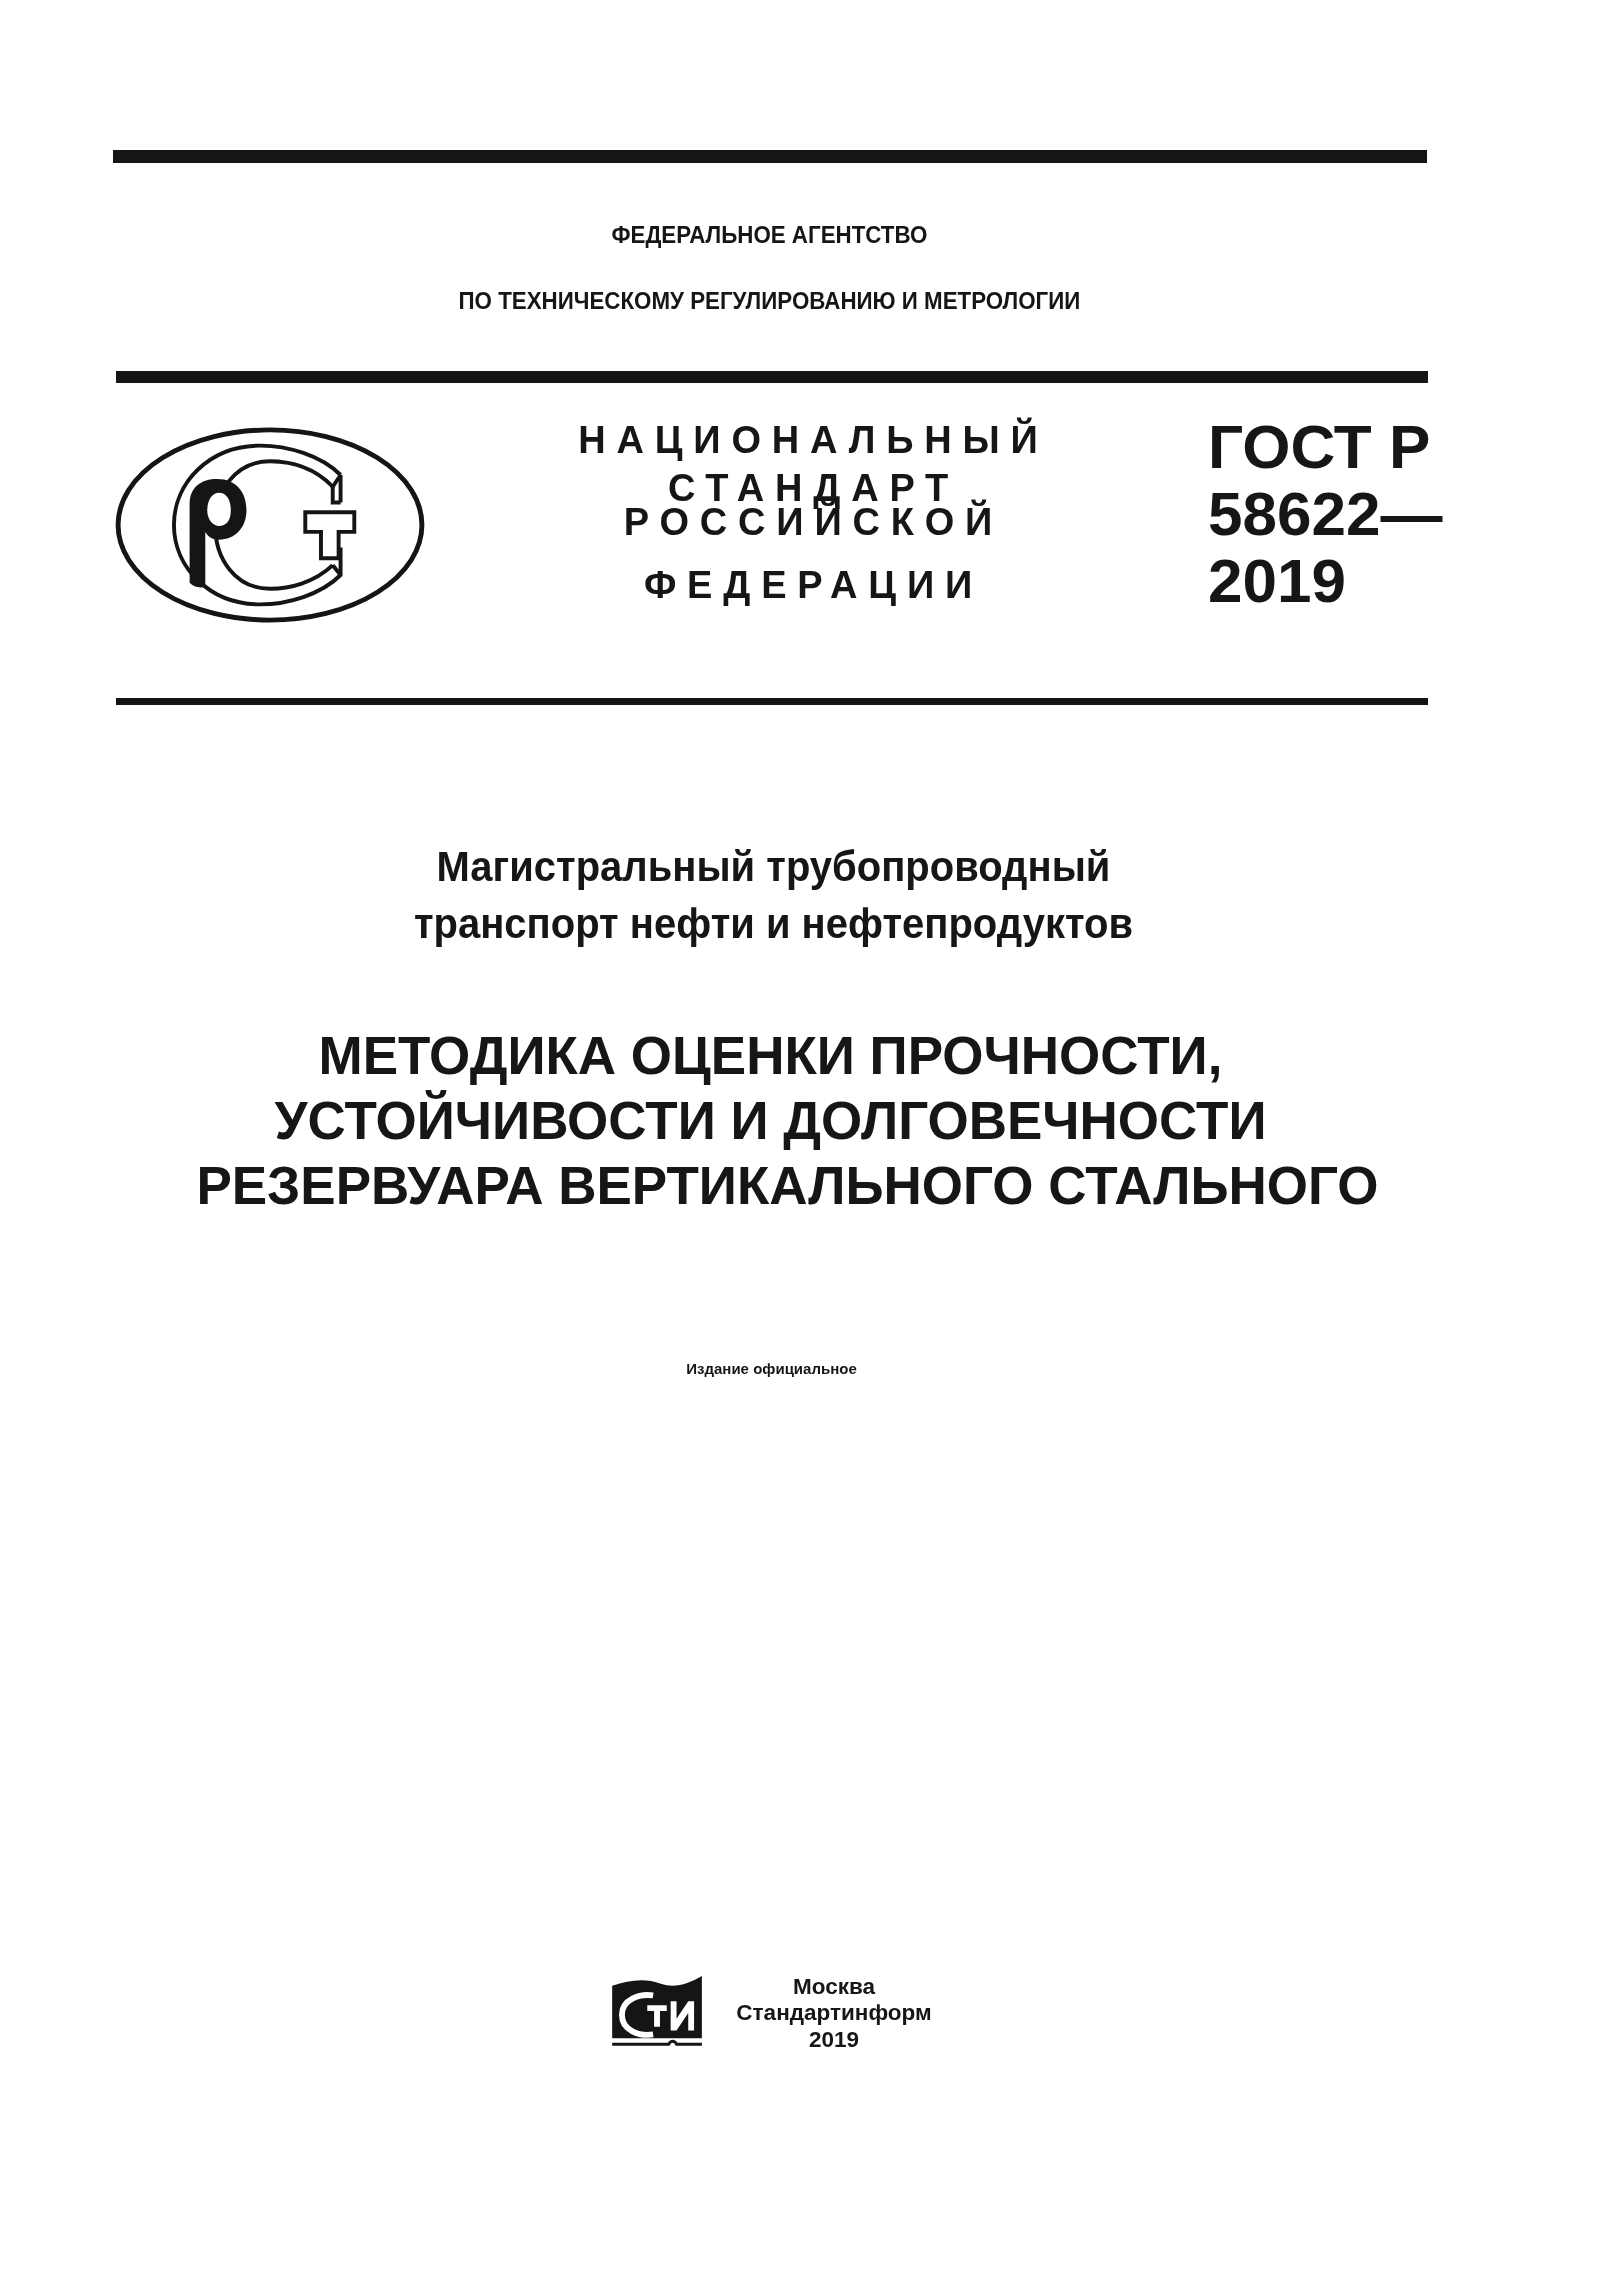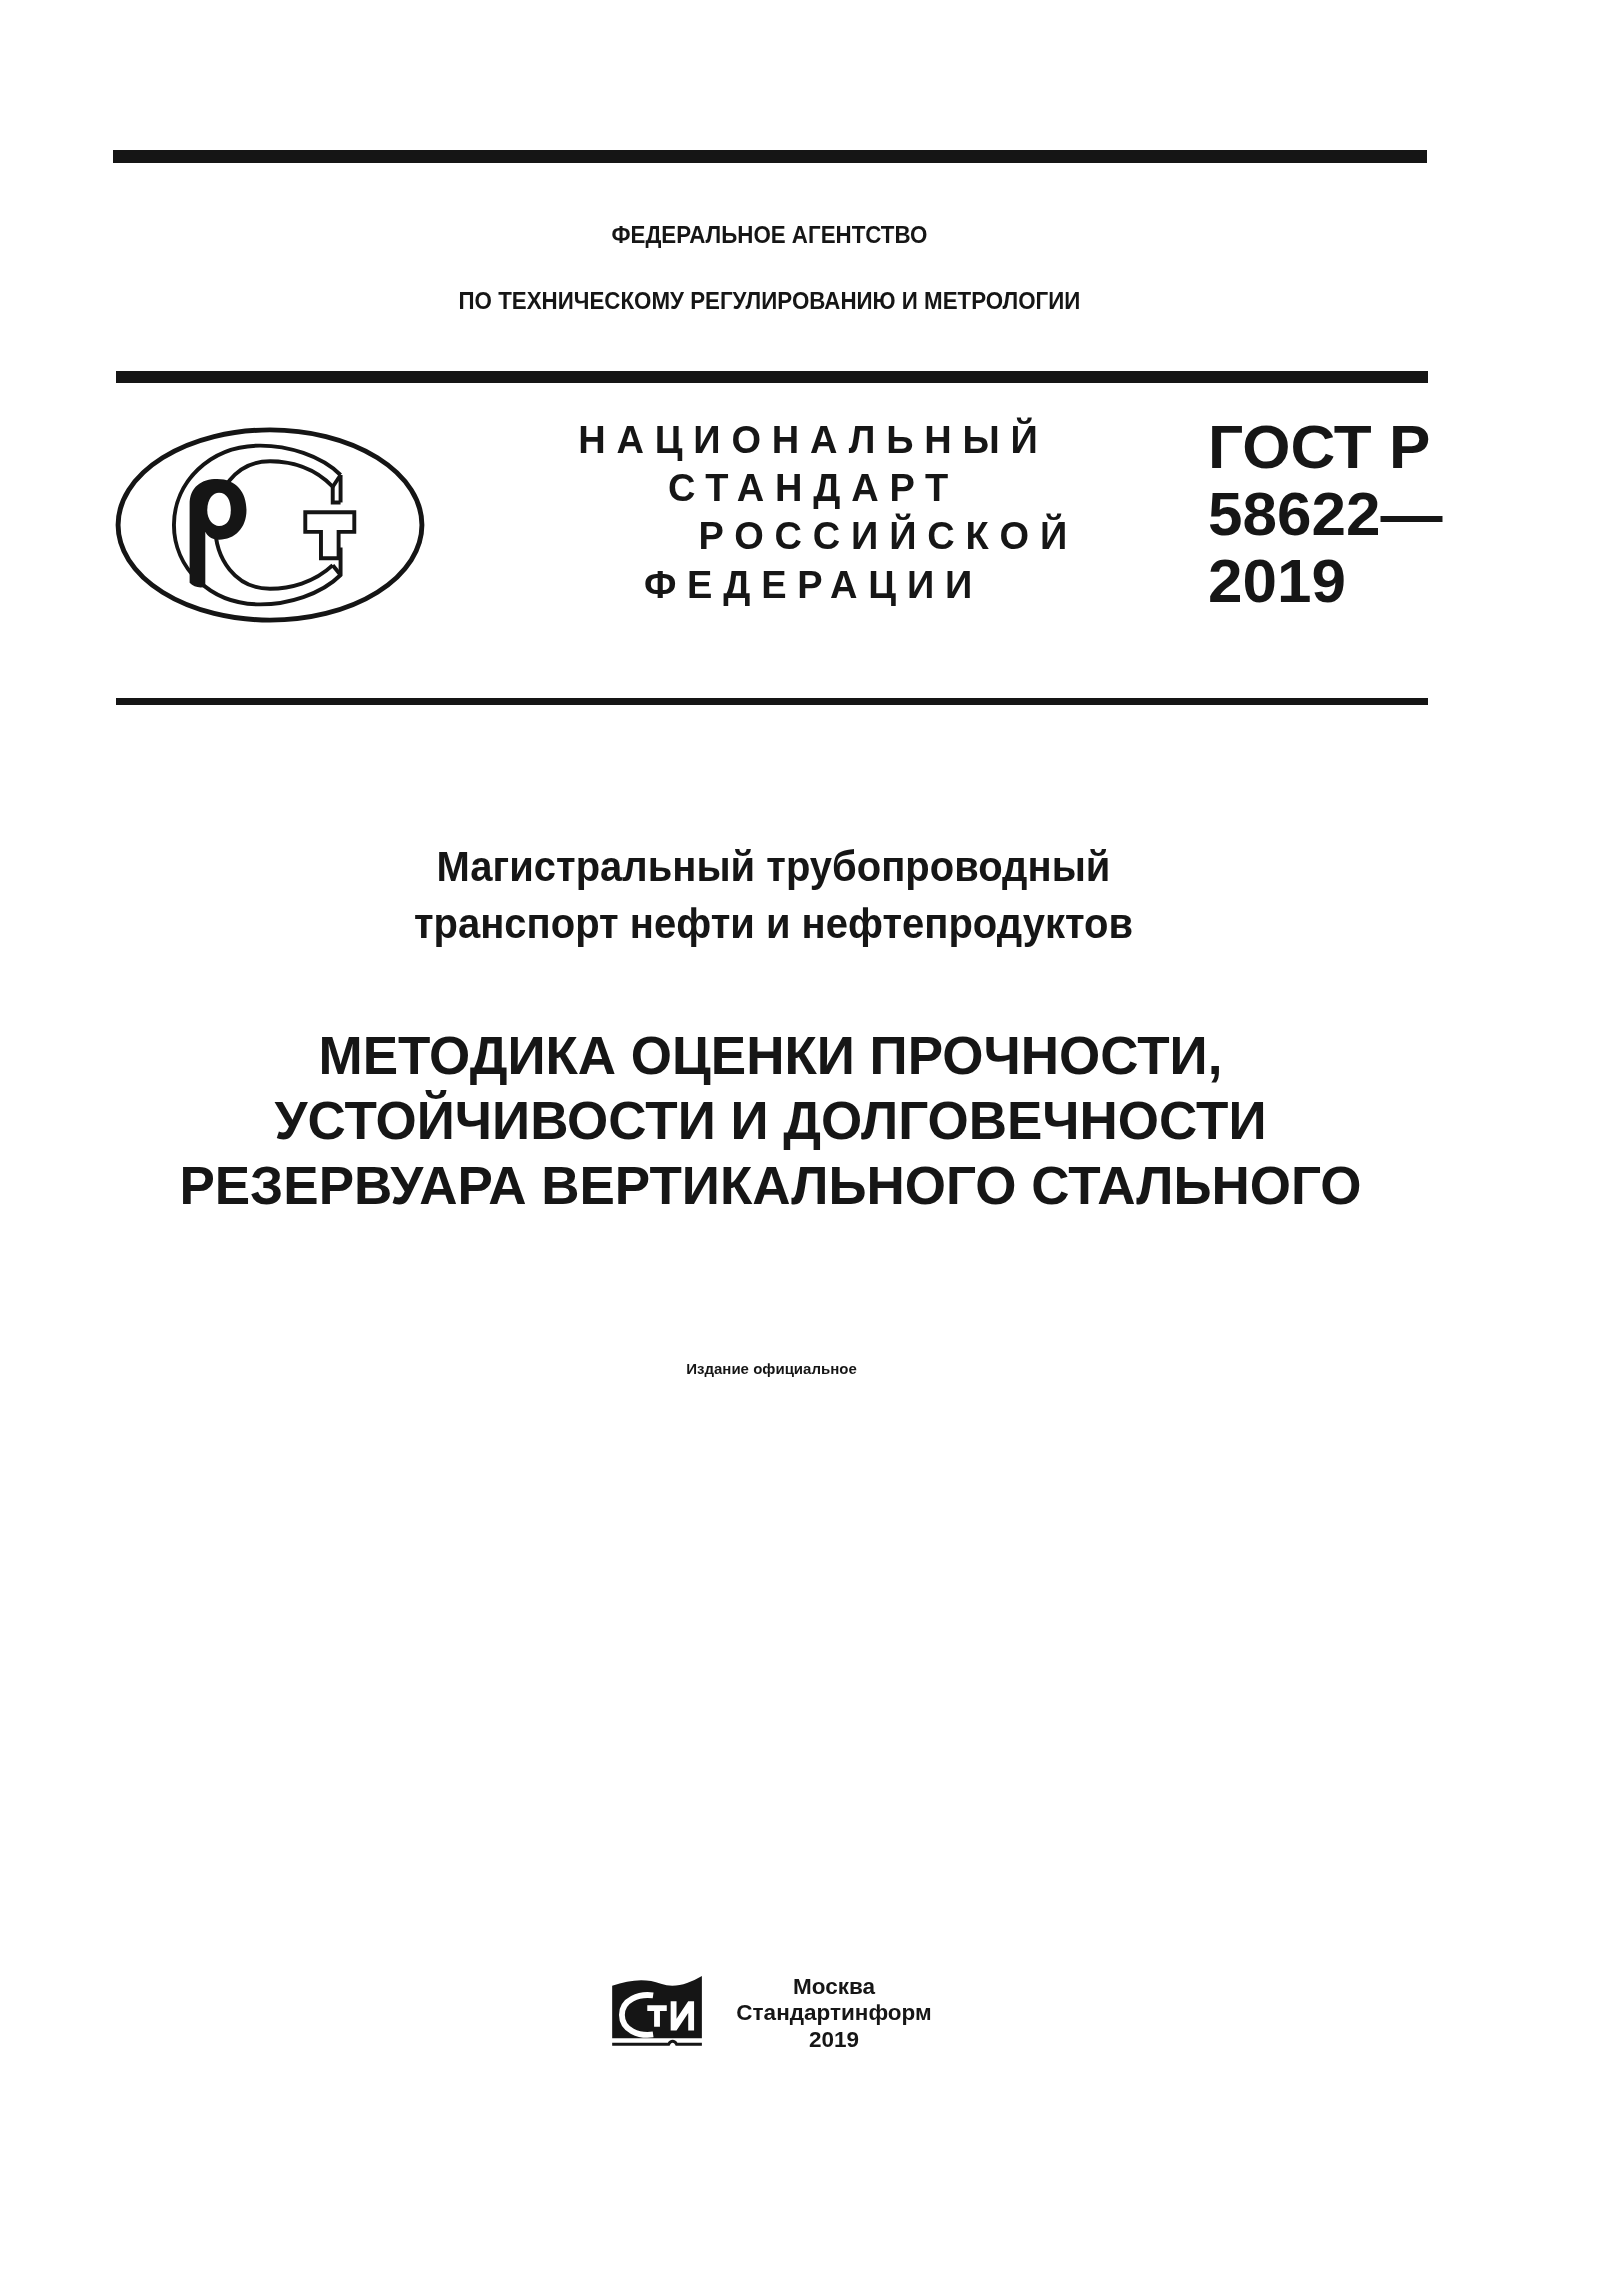--- a/index.html
+++ b/index.html
@@ -51,21 +51,21 @@
       left: 549px;
       width: 529px;
       text-align: center;
       font-weight: bold;
       font-size: 38px;
       line-height: 35px;
       letter-spacing: 10.8px;
     }
     .natstd-1 { top: 423px; }
     .natstd-2 { top: 471px; }
-    .natstd-3 { top: 519px; text-align: right; }
+    .natstd-3 { top: 505px; }
     .natstd-4 { top: 568px; }
 
     .gost {
       position: absolute;
       left: 1208px;
       font-weight: bold;
       font-size: 62px;
       line-height: 54px;
       white-space: nowrap;
     }
@@ -93,21 +93,21 @@
       left: 0;
       width: 1541px;
       text-align: center;
       font-weight: bold;
       font-size: 53px;
       line-height: 53px;
       white-space: nowrap;
     }
     .title-1 { top: 1029px; }
     .title-2 { top: 1094px; }
-    .title-3 { top: 1159px; }
+    .title-3 { top: 1159px; margin-left: 17px; }
 
     .edition {
       position: absolute;
       left: 0;
       width: 1543px;
       text-align: center;
       font-weight: bold;
       font-size: 15px;
       line-height: 22.5px;
       top: 1350px;

